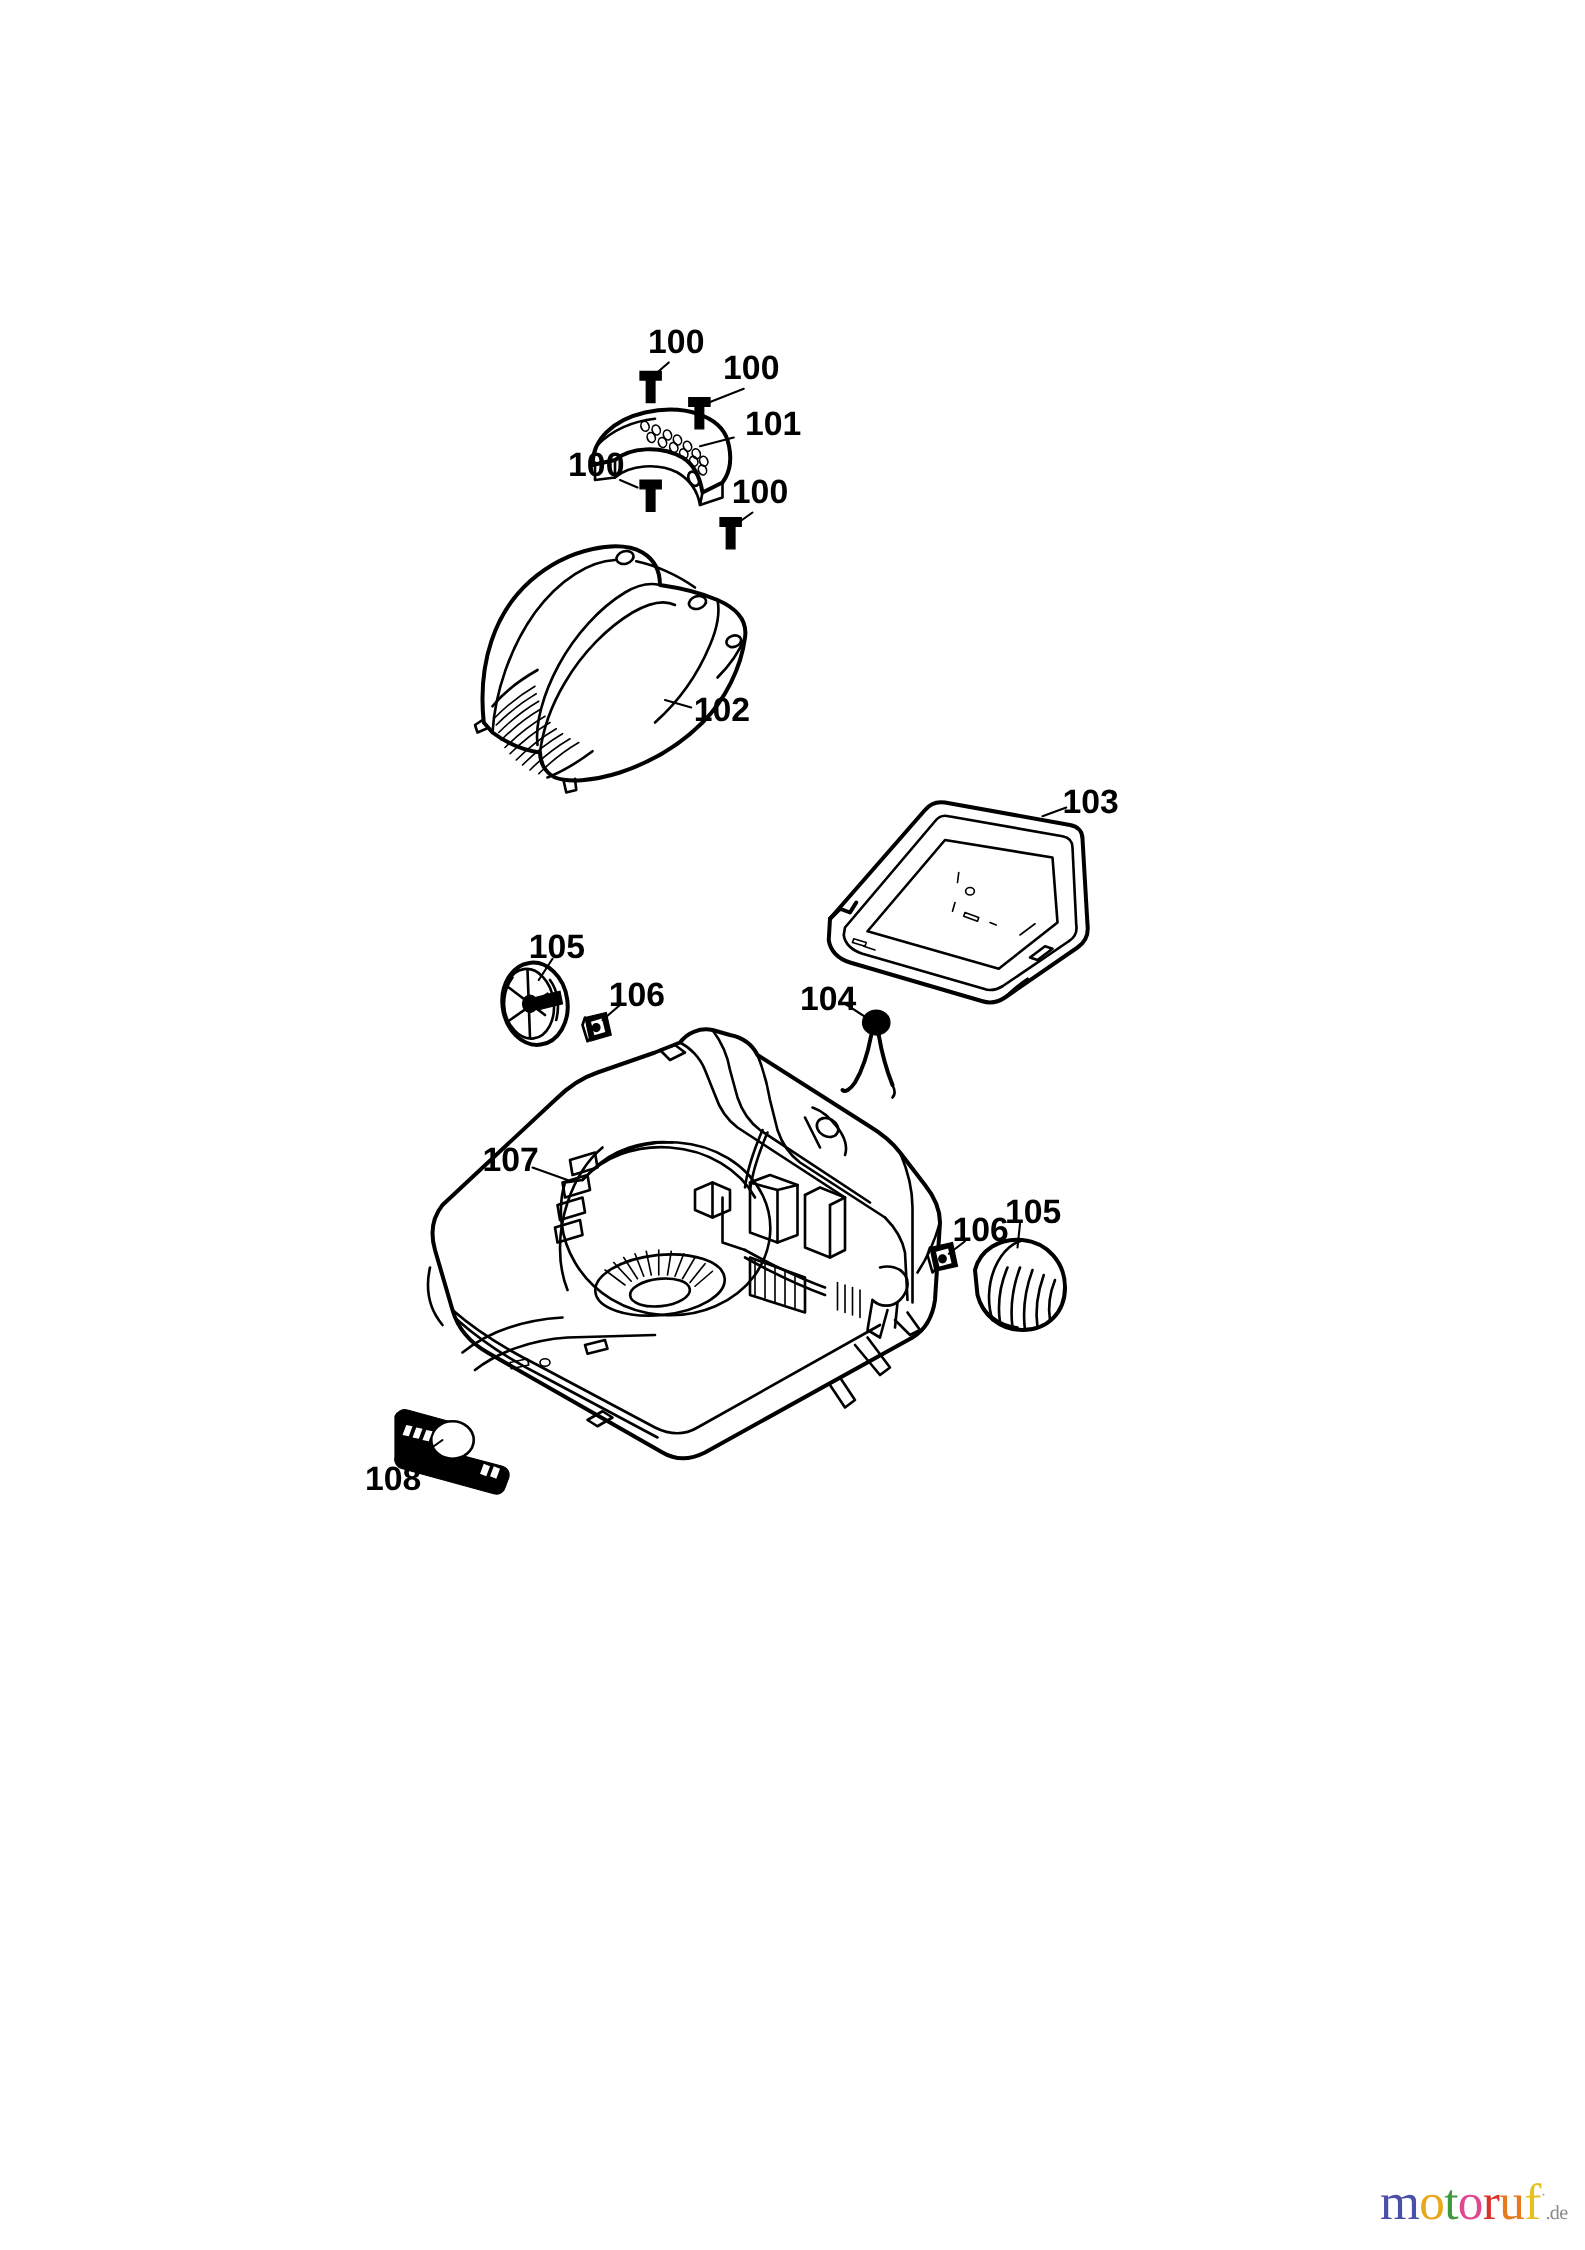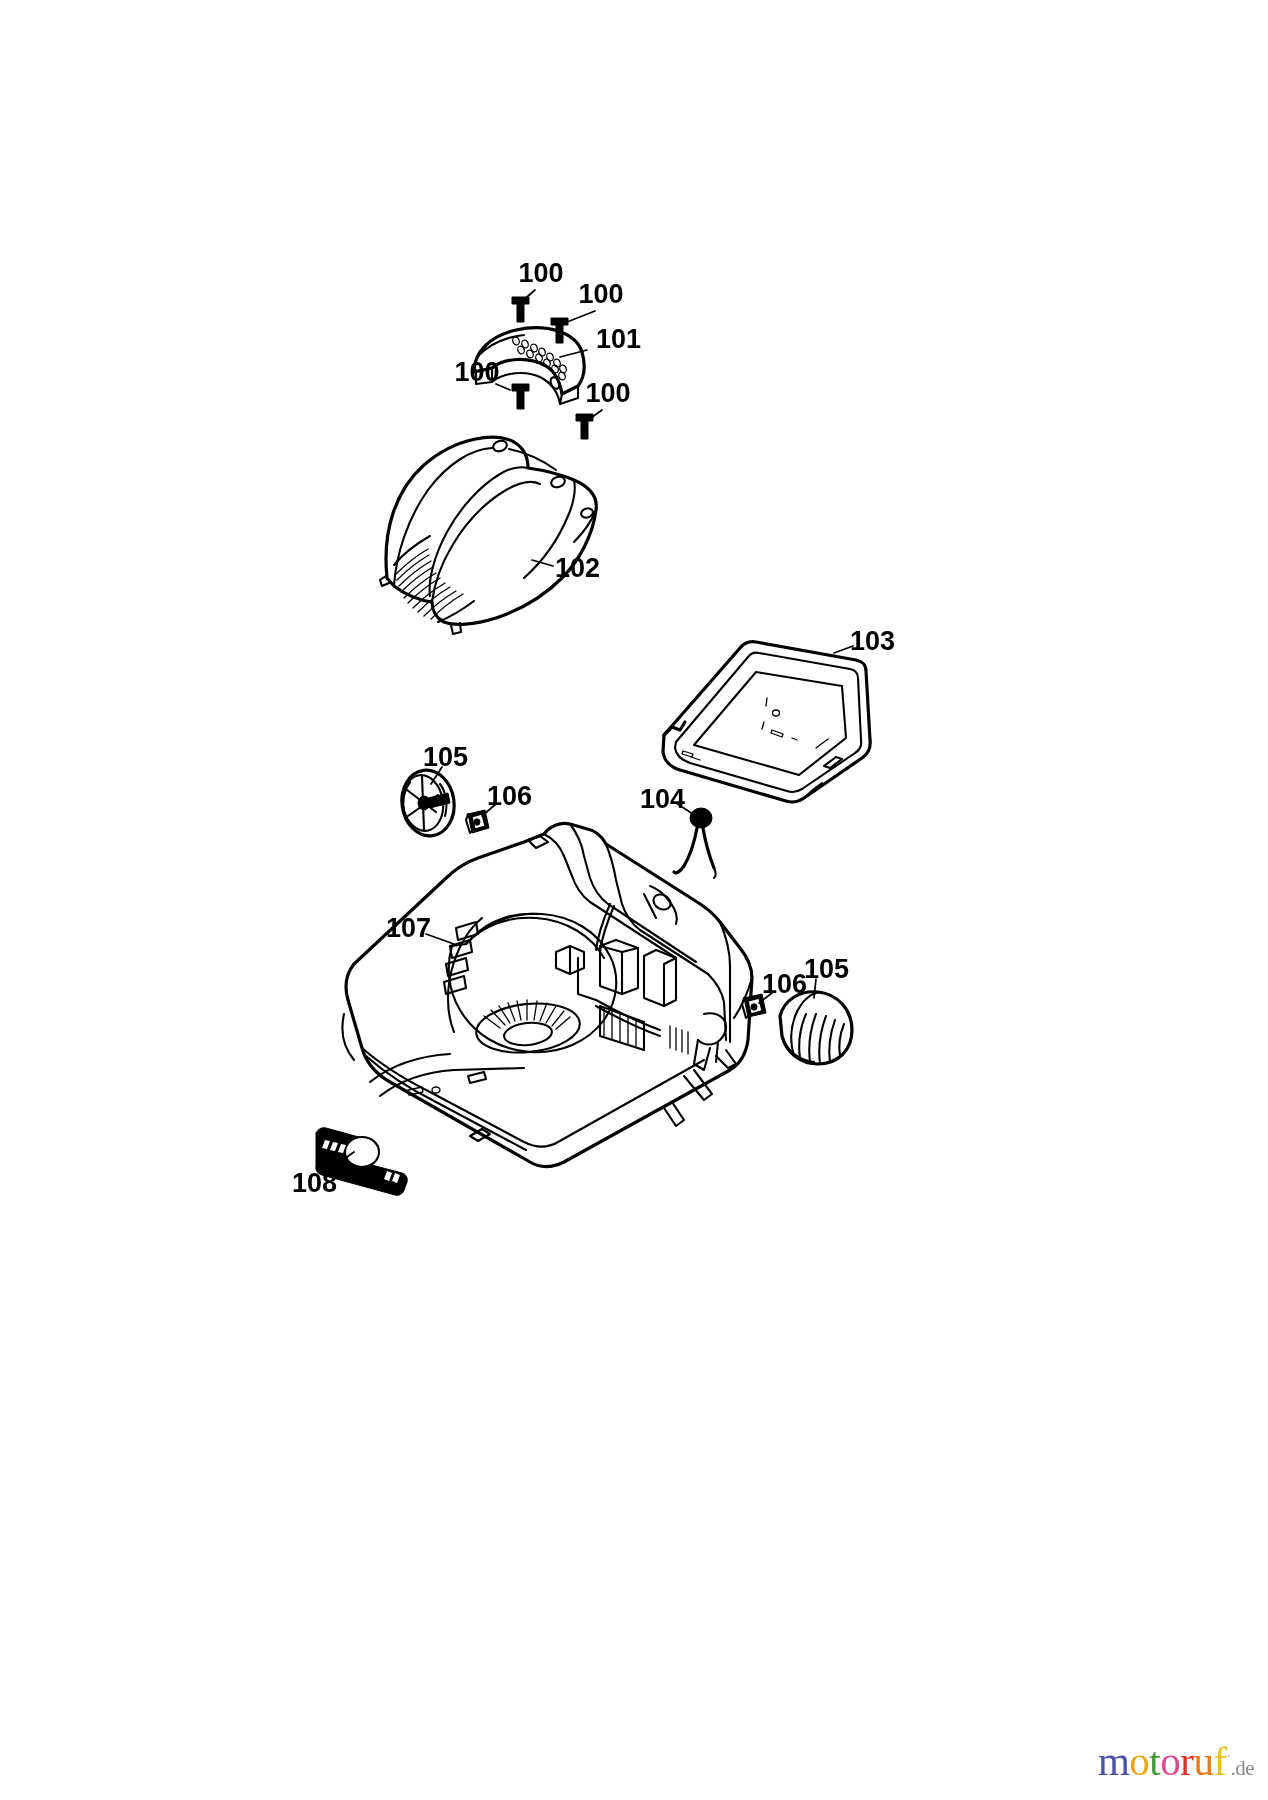--- a/index.html
+++ b/index.html
@@ -53,21 +53,21 @@
     position: absolute;
     right: 18px;
     bottom: 18px;
     font-family: "Liberation Serif", serif;
     font-size: 41px;
     letter-spacing: -0.5px;
     line-height: 1;
     white-space: nowrap;
   }
   .logo-wrap .suffix {
-    font-size: 21px;
+    font-size: 16px;
     color: #8a8a8a;
   }
   .logo-wrap .dot {
     font-size: 13px;
     vertical-align: super;
     color: #9a9a9a;
   }
 </style>
 </head>
 <body>

